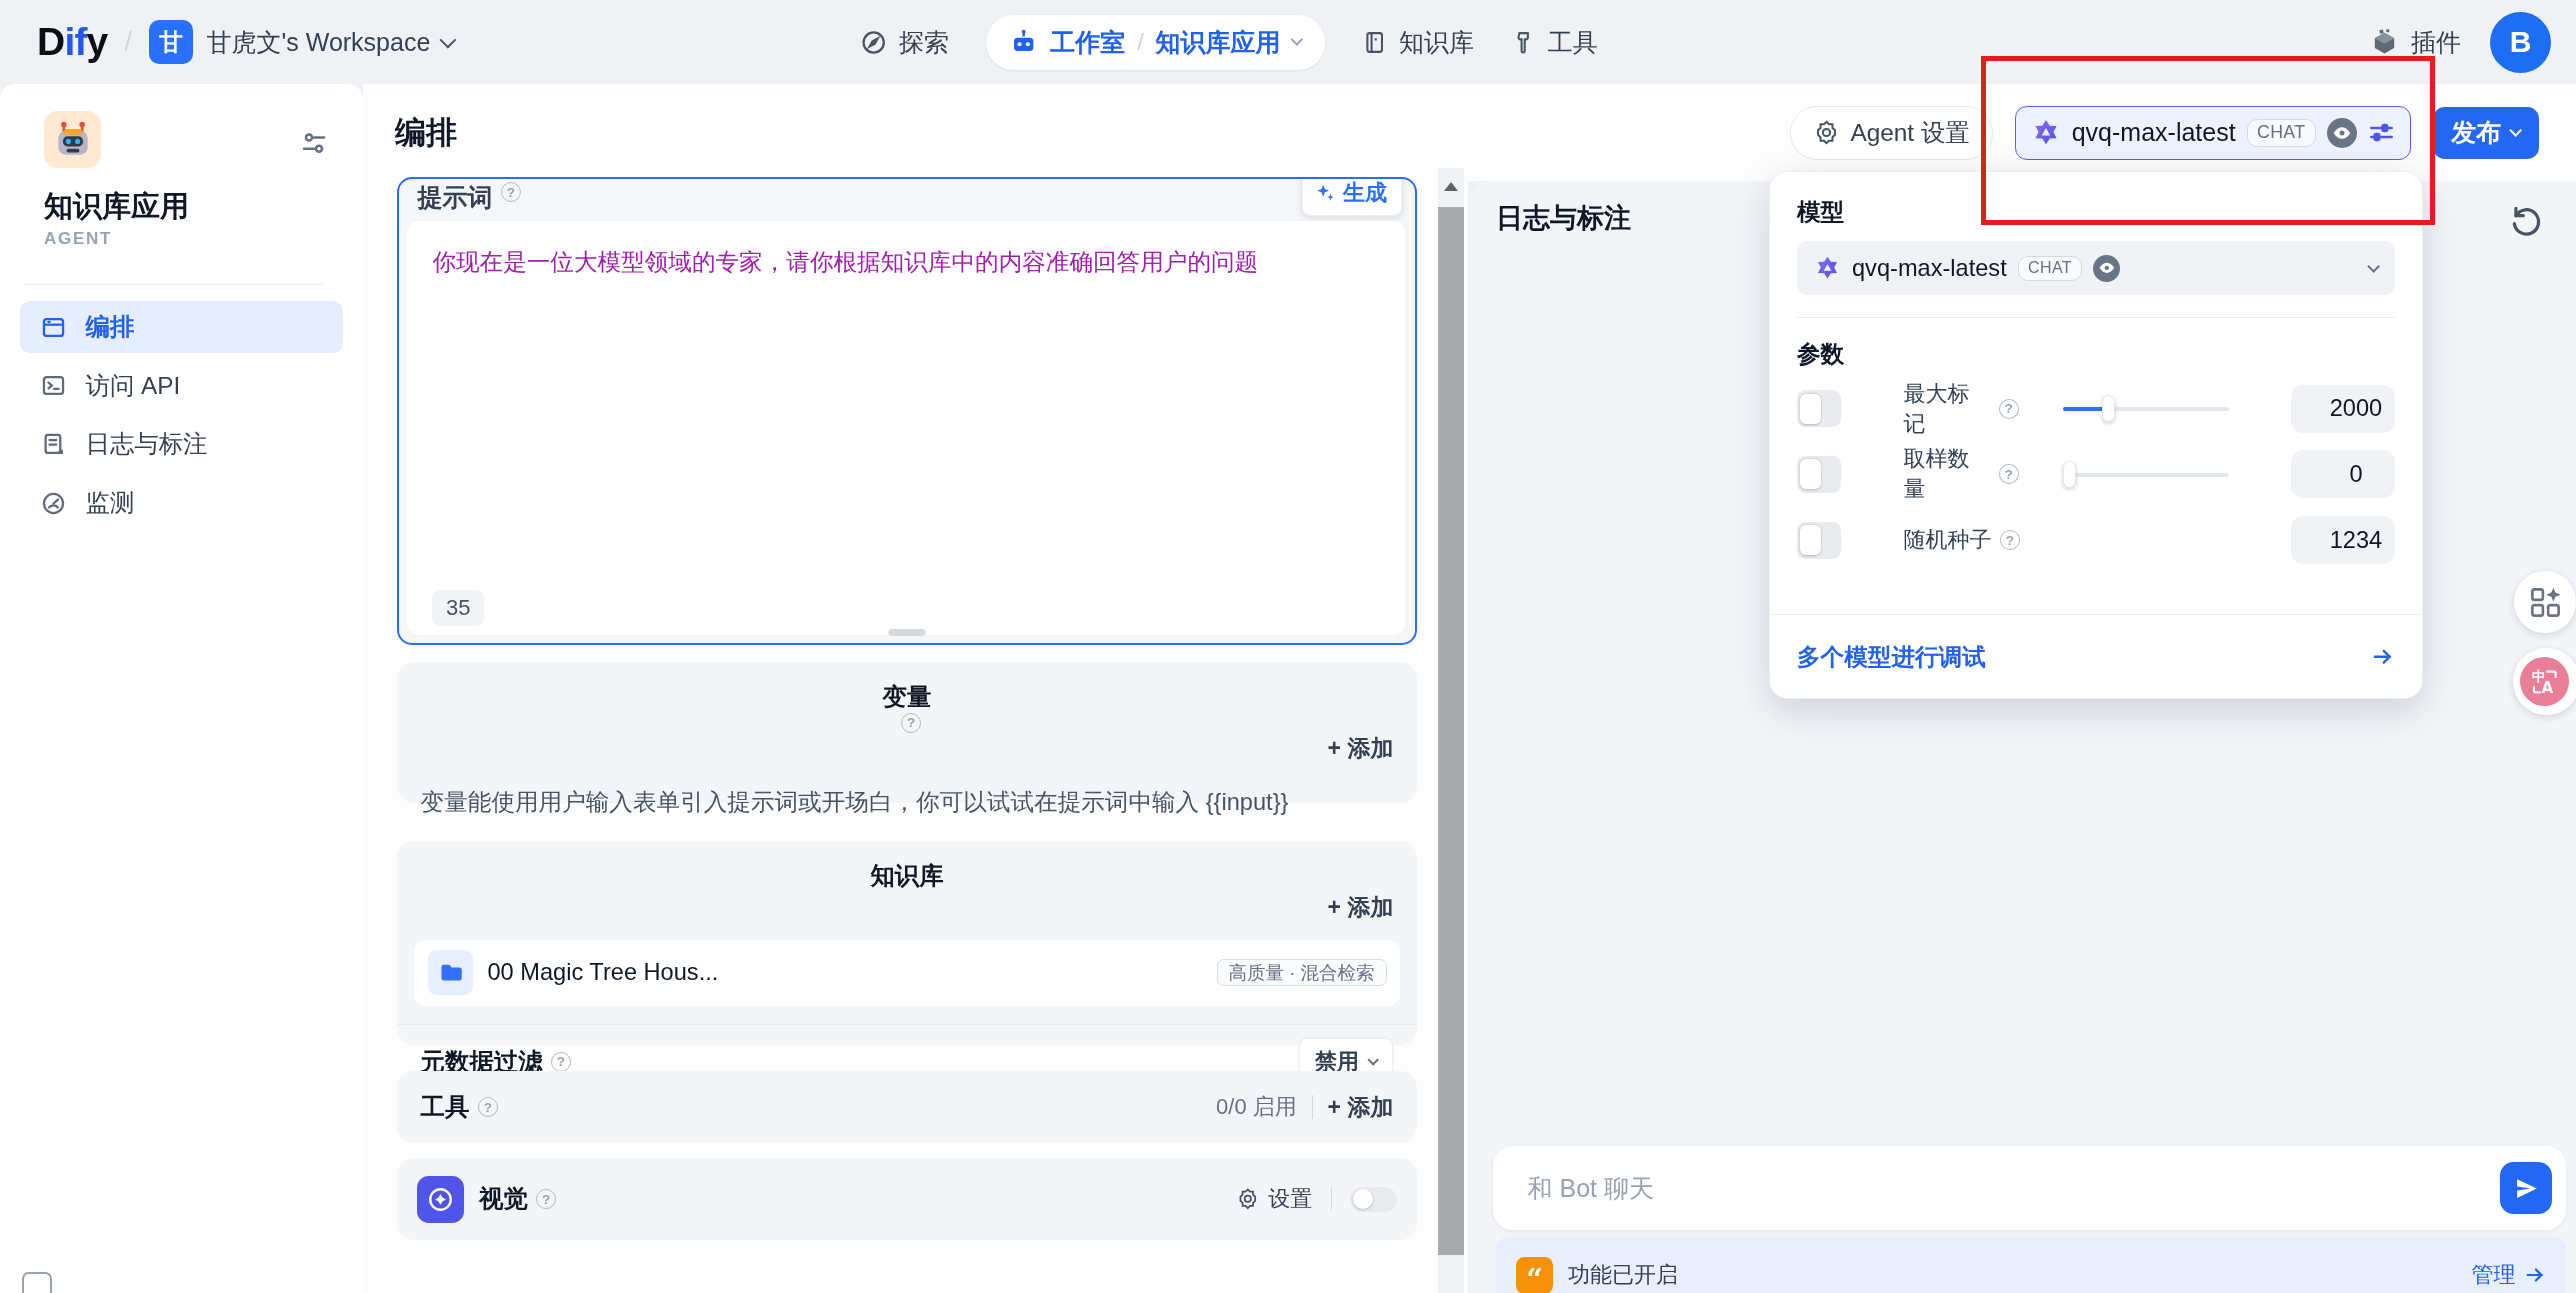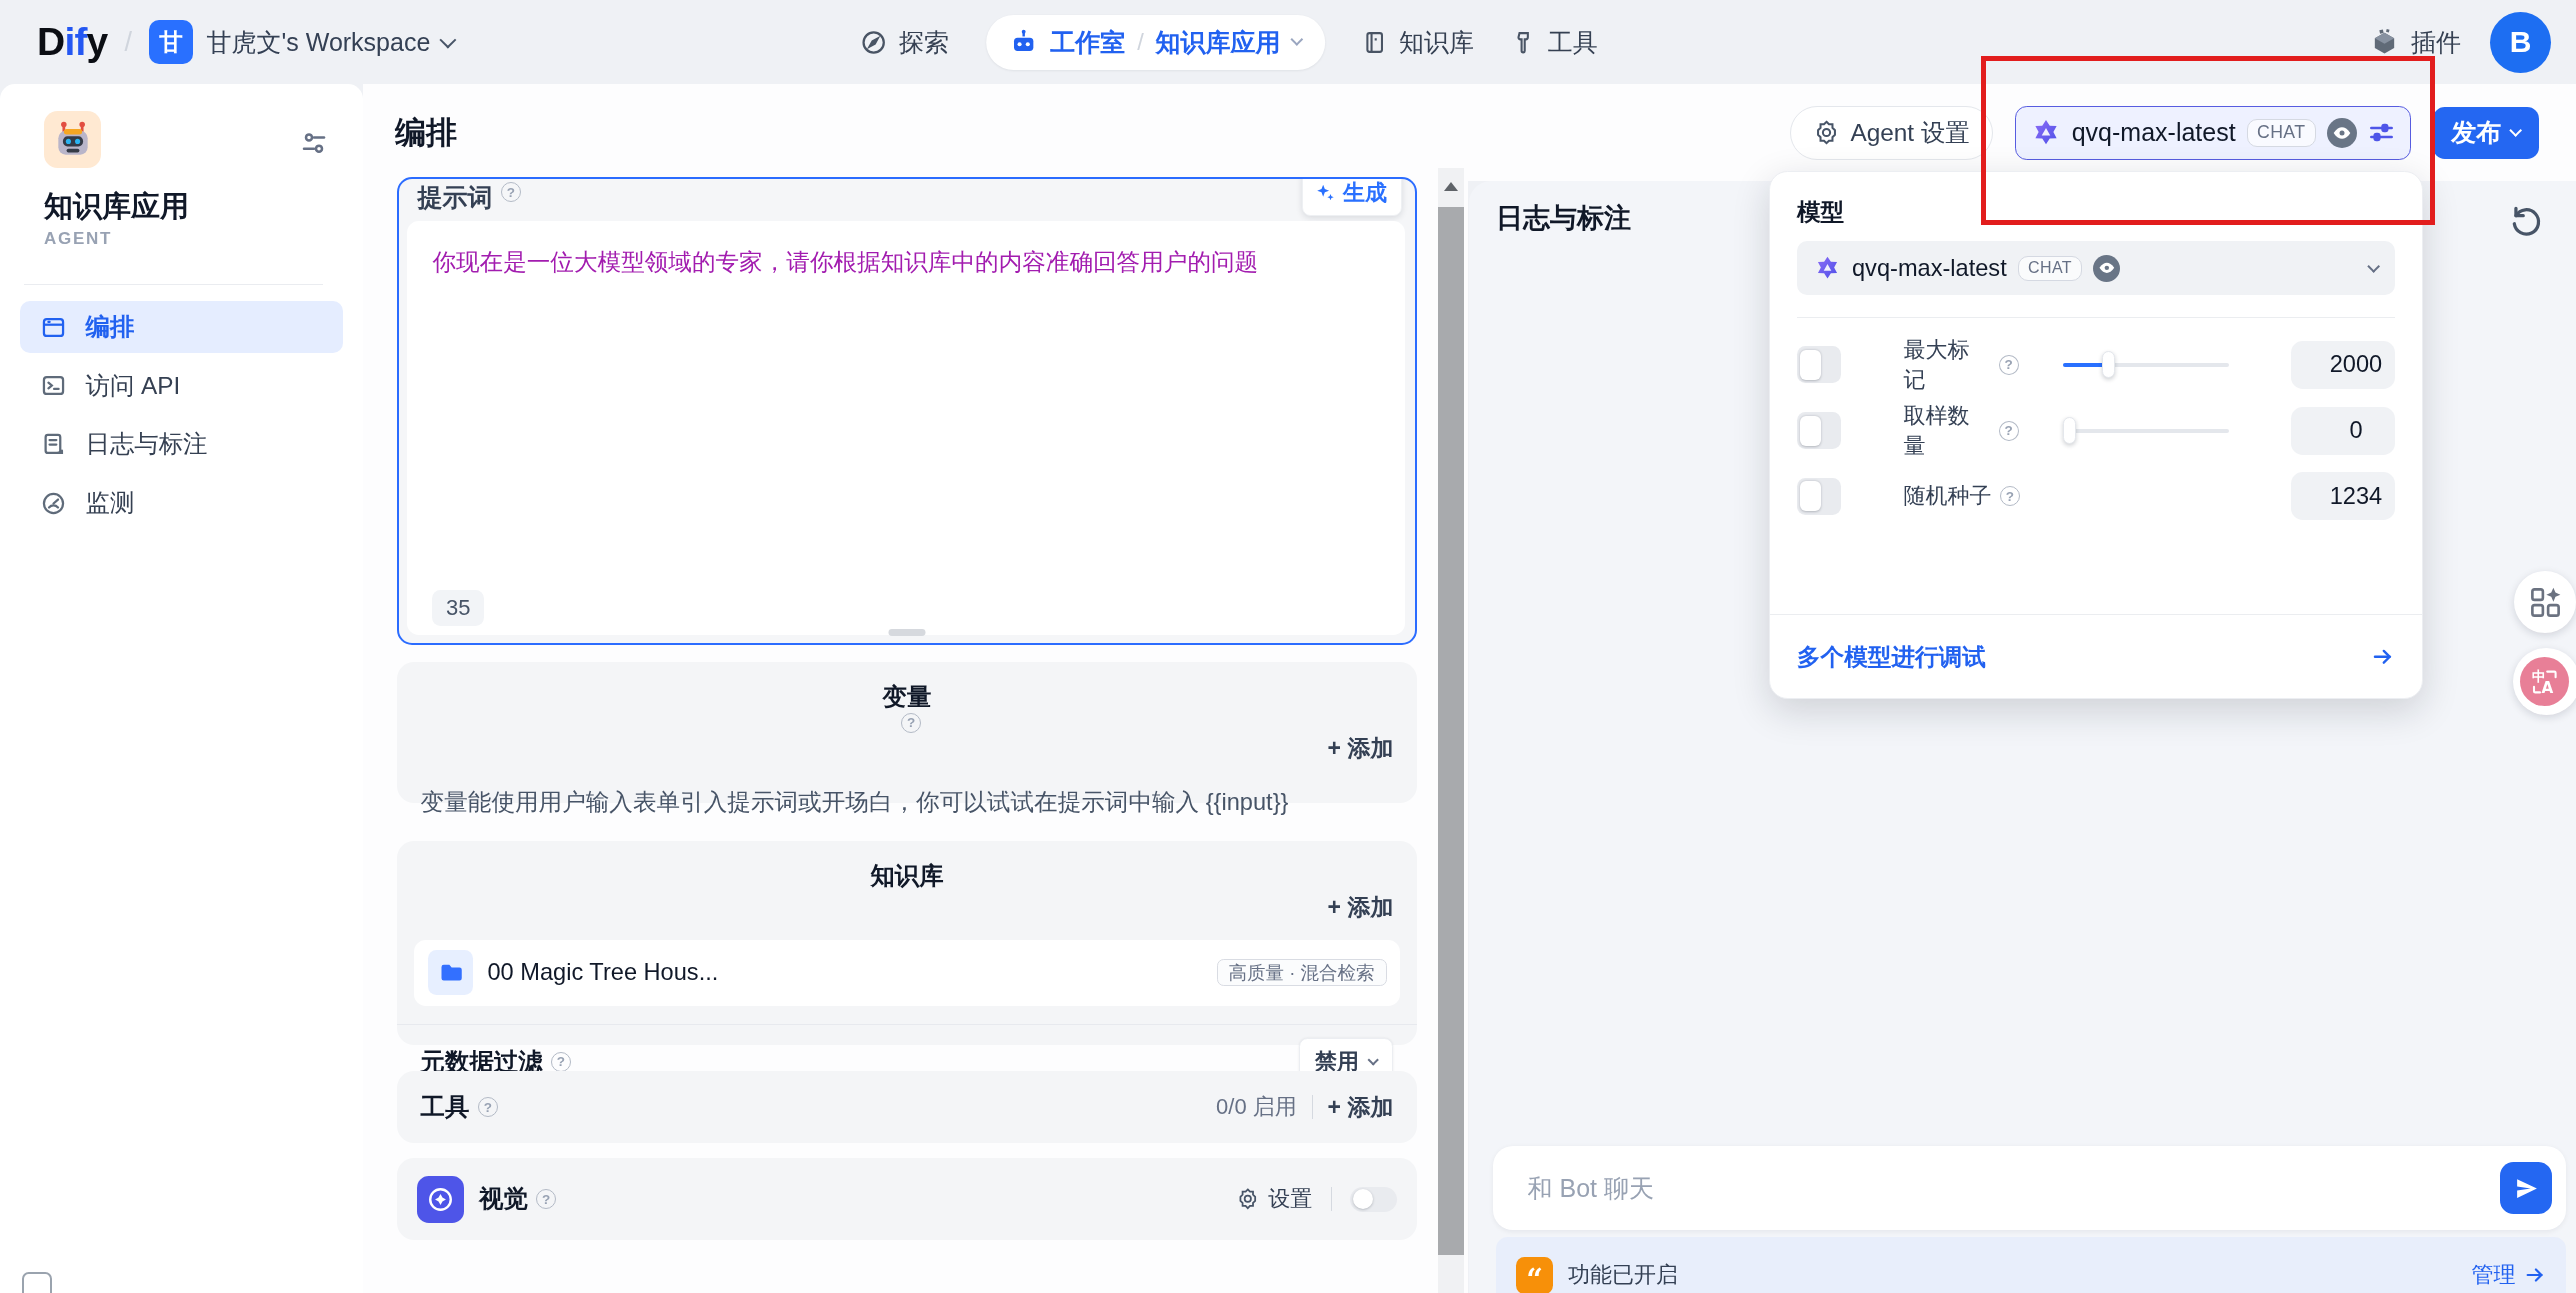--- a/index.html
+++ b/index.html
@@ -492,20 +492,21 @@
       <span class="badge-chat" style="font-size:16px">CHAT</span>
       <span class="eye-badge" style="width:27px;height:27px">
           <svg width="17.7" height="17.7" viewBox="0 0 24 24">
             <path d="M2 12 C5 7 9 5 12 5 s7 2 10 7 c-3 5-7 7-10 7 s-7-2-10-7 Z" fill="#fff"></path>
             <circle cx="12" cy="12" r="3" fill="#697586"></circle>
           </svg>
         </span>
       <span class="mp-chev"></span>
     </div>
     <div class="mp-divider"></div>
+    <div class="mp-label">参数</div>
 
     <div class="param-row">
       <div class="p-toggle">
           <div class="knob"></div>
         </div>
       <div class="p-label">
           <span>最大标记</span>
           <span class="qmark">?</span>
         </div>
       <div class="p-slider">

